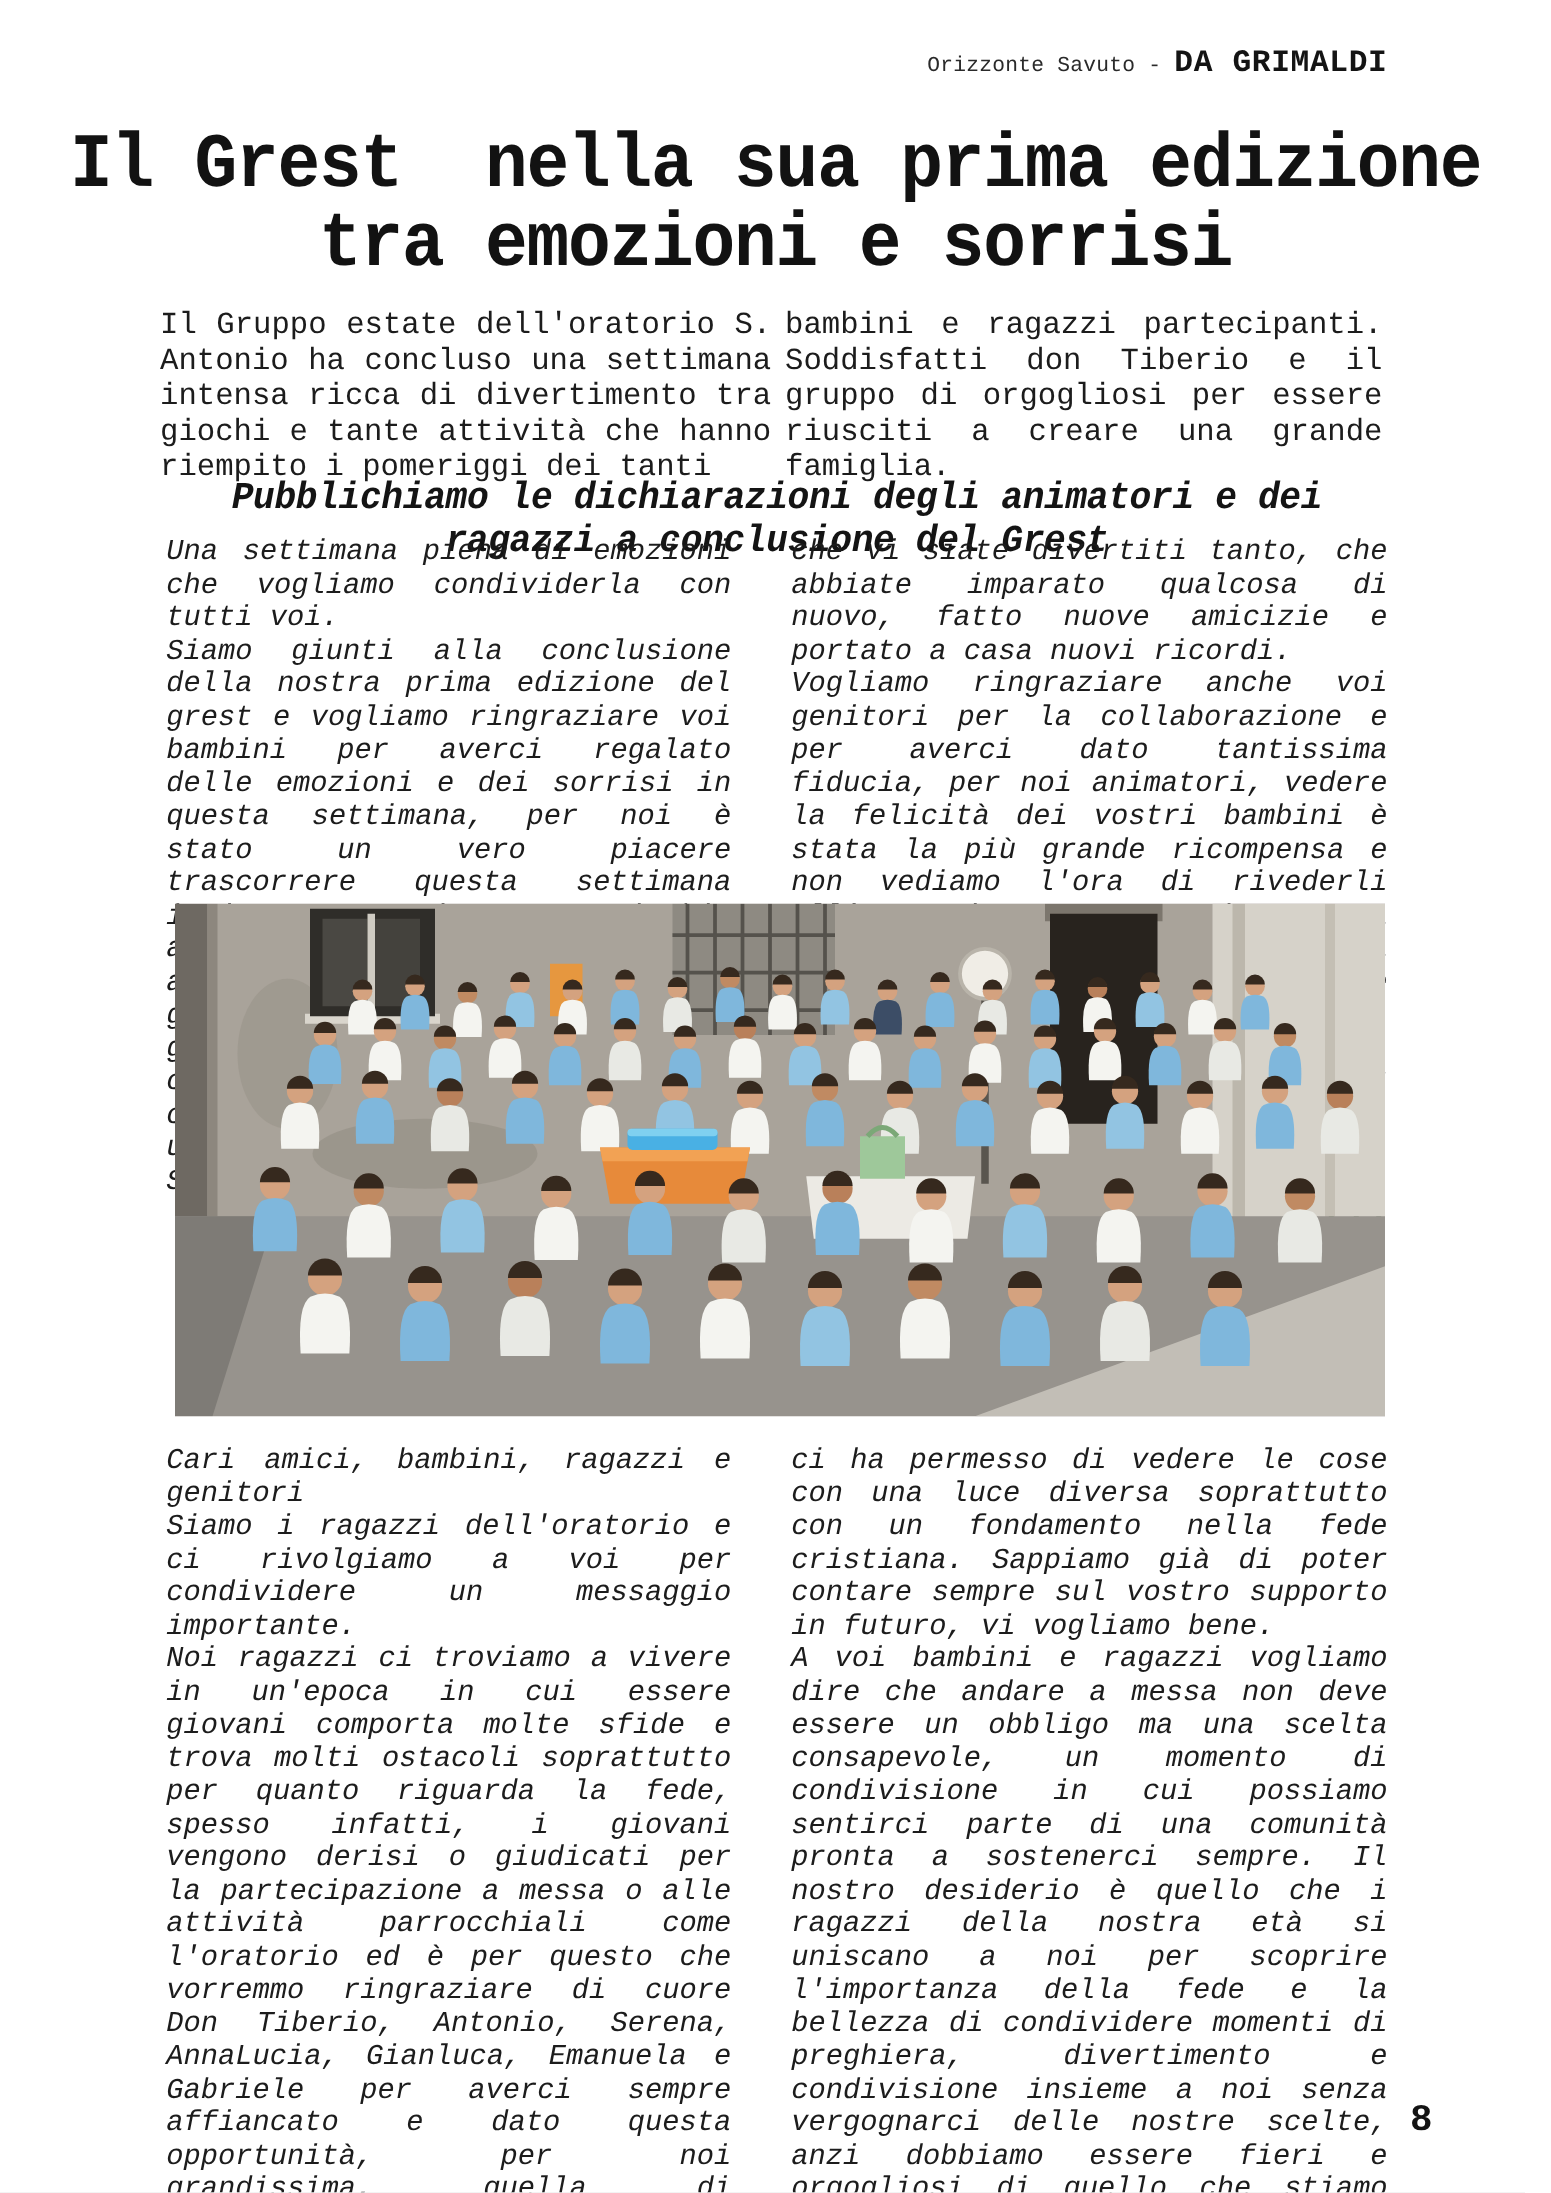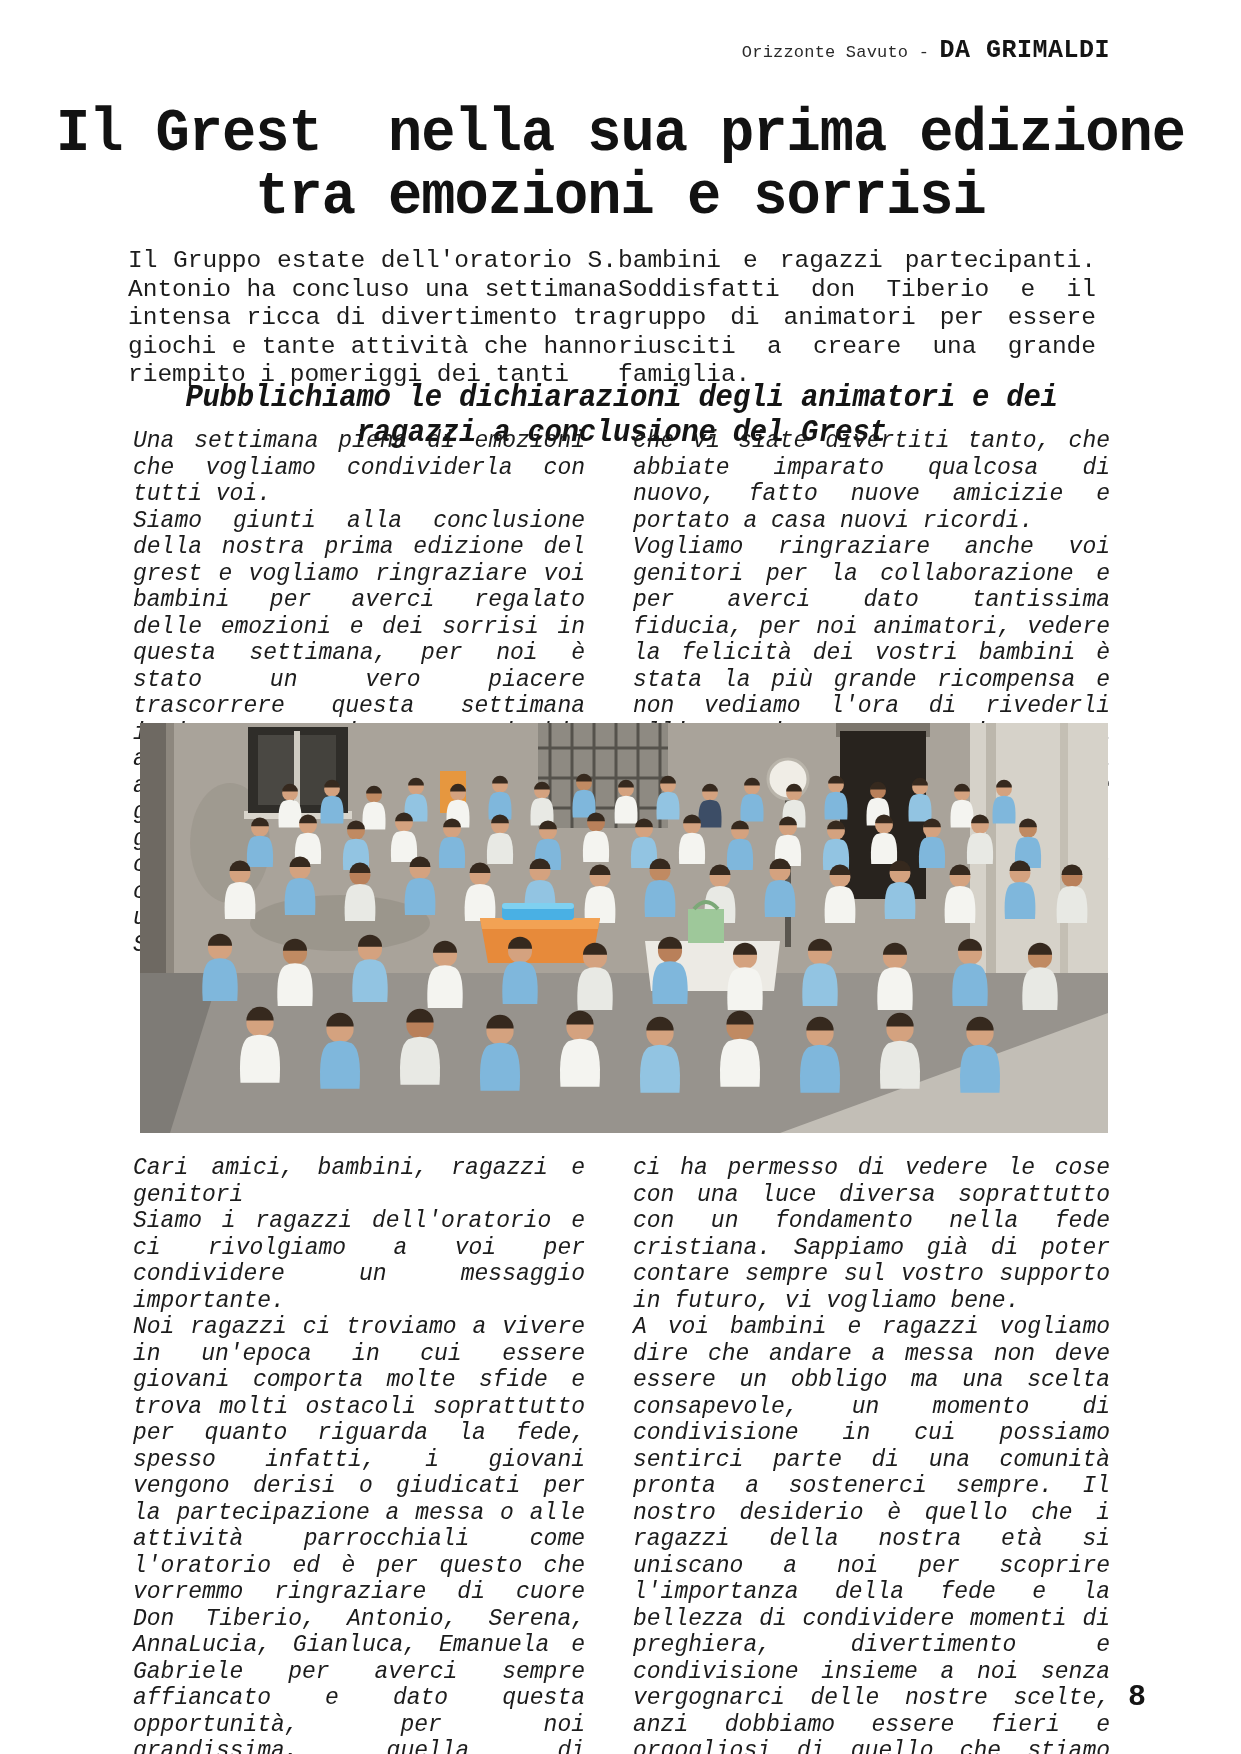--- a/index.html
+++ b/index.html
@@ -23,21 +23,21 @@
   .title{
     position:absolute;top:102px;left:0;width:1241px;
     text-align:center;font-weight:bold;color:#121212;
     font-size:57px;line-height:1.03;letter-spacing:-1px;
     white-space:pre-wrap;
     transform:scaleY(1.08);transform-origin:top center;
   }
   
   .lede{
     position:absolute;top:247px;left:128px;width:982px;
-    display:flex;gap:1px;
+    display:flex;gap:11px;
     font-size:24.5px;line-height:28.5px;
   }
   .lede .c1{width:489px;text-align:justify;}
   .lede .c2{width:478px;text-align:justify;}
   
   .subhead{
     position:absolute;top:381px;left:133px;width:977px;
     font-size:29px;font-weight:bold;font-style:italic;
     text-align:center;letter-spacing:-.3px;color:#141414;
     transform:scaleY(1.05);transform-origin:top center;
@@ -76,21 +76,21 @@
 
   <div class="hdr">
     <span class="pub">Orizzonte Savuto - </span><span class="sec">DA GRIMALDI</span>
   </div>
 
   <h1 class="title" style="margin:0;">Il Grest  nella sua prima edizione
 tra emozioni e sorrisi</h1>
 
   <div class="lede">
     <div class="c1 prose">Il Gruppo estate dell'oratorio S. Antonio ha concluso una settimana intensa ricca di divertimento tra giochi e tante attività che hanno riempito i pomeriggi dei tanti</div>
-    <div class="c2 prose">bambini e ragazzi partecipanti. Soddisfatti don Tiberio e il gruppo di animatori per essere riusciti a creare una grande famiglia.</div>
+    <div class="c2 prose">bambini e ragazzi partecipanti. Soddisfatti don Tiberio e il gruppo di orgogliosi per essere riusciti a creare una grande famiglia.</div>
   </div>
 
   <div class="subhead">Pubblichiamo le dichiarazioni degli animatori e dei ragazzi a conclusione del Grest</div>
 
   <div class="cols sec1">
     <div class="c1 prose">Una settimana piena di emozioni che vogliamo condividerla con tutti voi.
 Siamo giunti alla conclusione della nostra prima edizione del grest e vogliamo ringraziare voi bambini per averci regalato delle emozioni e dei sorrisi in questa settimana, per noi è stato un vero piacere trascorrere questa settimana insieme a voi, tra giochi, attività, risate e per qualcuno all'inizio anche pianti. Ogni giorno avete portato con voi la gioia e l'entusiasmo di condividere insieme del tempo che ha reso questo grest un'esperienza indimenticabile. Speriamo</div>
     <div class="c2">
       <div class="prose">che vi siate divertiti tanto, che abbiate imparato qualcosa di nuovo, fatto nuove amicizie e portato a casa nuovi ricordi.
 Vogliamo ringraziare anche voi genitori per la collaborazione e per averci dato tantissima fiducia, per noi animatori, vedere la felicità dei vostri bambini è stata la più grande ricompensa e non vediamo l'ora di rivederli all'oratorio per continuare a condividere insieme del tempo ma soprattutto tanti sorrisi e abbracci.</div>

